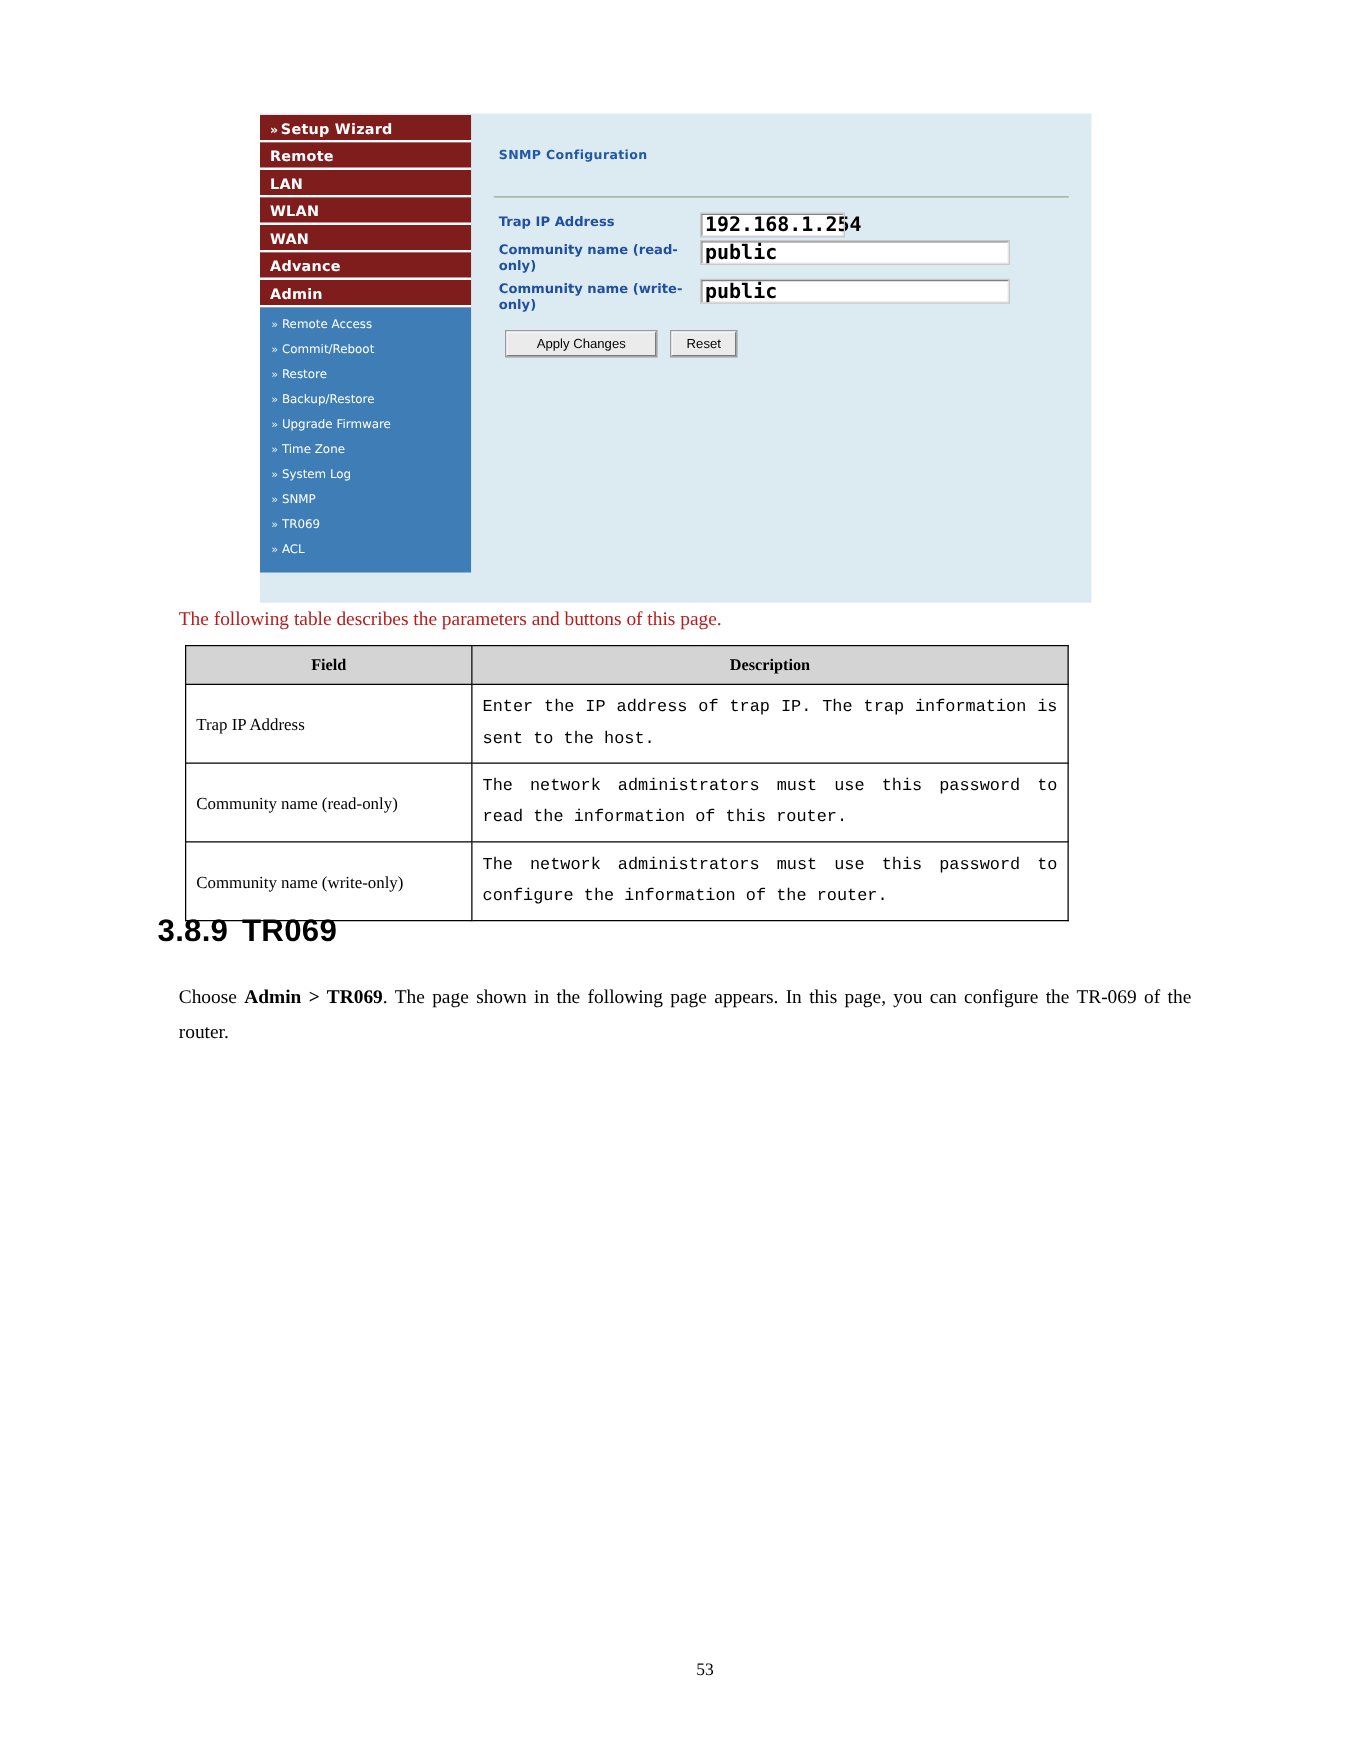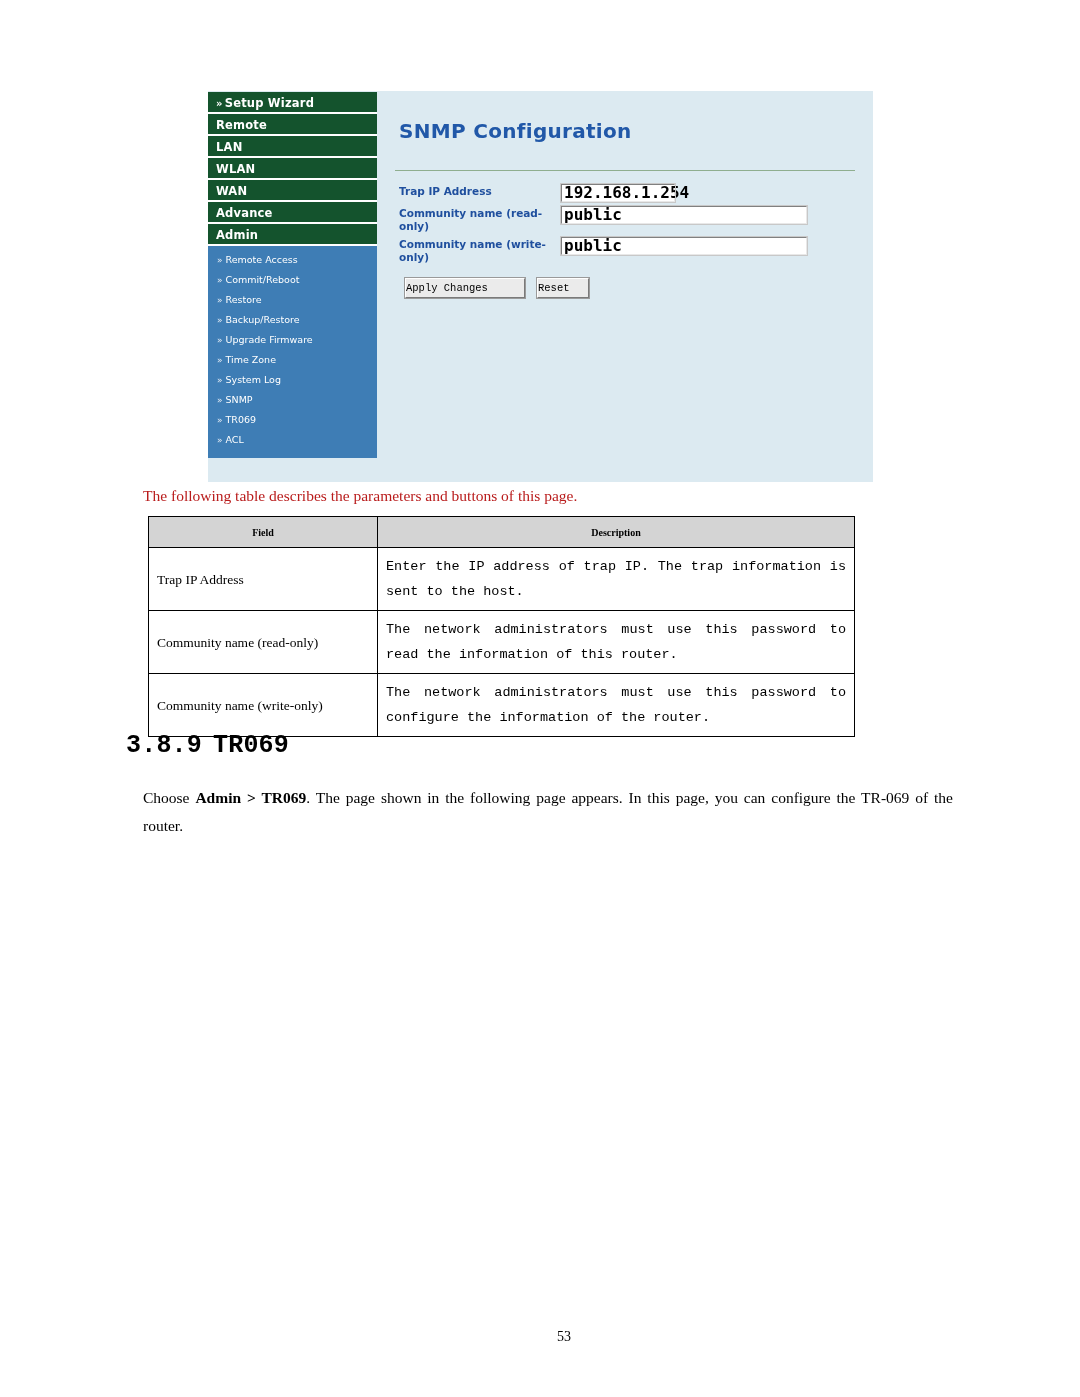--- a/index.html
+++ b/index.html
@@ -29,21 +29,21 @@
   }
 
   
   .rs-sidebar {
     width: 169px;
     flex: 0 0 169px;
     background: #dceaf1;
     padding-top: 1px;
   }
   .rs-menu-top {
-    background: #14532d;
+    background: #7f1d1d;
     color: #ffffff;
     font-size: 11.5px;
     font-weight: bold;
     letter-spacing: 0.2px;
     height: 22px;
     line-height: 22px;
     padding-left: 8px;
     border-bottom: 2px solid #ffffff;
     box-sizing: border-box;
     white-space: nowrap;
@@ -74,21 +74,21 @@
 
   
   .rs-content {
     flex: 1 1 auto;
     background: #dceaf1;
     position: relative;
     padding: 0 14px;
   }
   .rs-title {
     color: #2158a8;
-    font-size: 20px;
+    font-size: 10px;
     font-weight: bold;
     letter-spacing: 0.3px;
     padding-top: 28px;
     padding-left: 8px;
   }
   .rs-rule {
     border-top: 1px solid #8fae8f;
     margin: 27px 4px 0 4px;
   }
   .rs-desc {
@@ -137,30 +137,30 @@
   .rs-input.ip { width: 108px; }
   .rs-input.wide { width: 240px; }
 
   .rs-buttons {
     margin-top: 14px;
     padding-left: 6px;
     display: flex;
     gap: 12px;
   }
   .rs-btn {
-    font-family: Liberation Mono, monospace;
+    font-family: Liberation Sans, sans-serif;
     font-size: 10.5px;
     color: #000000;
     background: #ebebeb;
     border: 1px solid;
     border-color: #ffffff #7a7a7a #7a7a7a #ffffff;
     outline: 1px solid #9a9a9a;
     height: 18px;
     line-height: 18px;
-    text-align: left;
+    text-align: center;
     cursor: default;
   }
   .rs-btn.apply { width: 118px; }
   .rs-btn.reset { width: 50px; }
 
   
   .doc-line {
     position: absolute;
     font-family: "Liberation Serif", serif;
     font-size: 15.5px;
@@ -182,21 +182,21 @@
     font-size: 13.5px;
   }
   .param-table th,
   .param-table td {
     border: 1px solid #000000;
     vertical-align: middle;
   }
   .param-table th {
     background: #d4d4d4;
     font-weight: bold;
-    font-size: 10px;
+    font-size: 13px;
     text-align: center;
     height: 26px;
     padding: 2px 6px;
   }
   .param-table td {
     padding: 6px 8px;
     line-height: 25px;
   }
   .param-table td.field-col {
     width: 212px;
@@ -207,21 +207,21 @@
     font-family: Liberation Mono, monospace;
   }
   .param-table td.desc-col.justified {
     text-align: justify;
   }
 
   .section-heading {
     position: absolute;
     left: 126px;
     top: 731px;
-    font-family: Liberation Mono, monospace;
+    font-family: Liberation Sans, sans-serif;
     font-size: 25px;
     font-weight: bold;
     letter-spacing: 0.2px;
   }
   .section-heading .num { margin-right: 11px; }
 
   .body-para {
     position: absolute;
     left: 143px;
     top: 784px;

